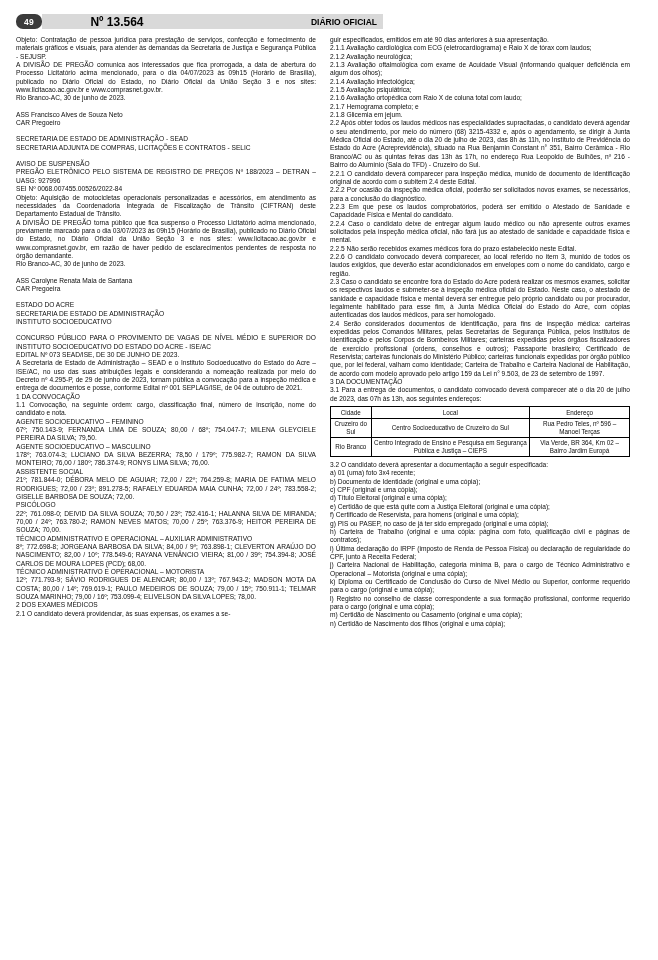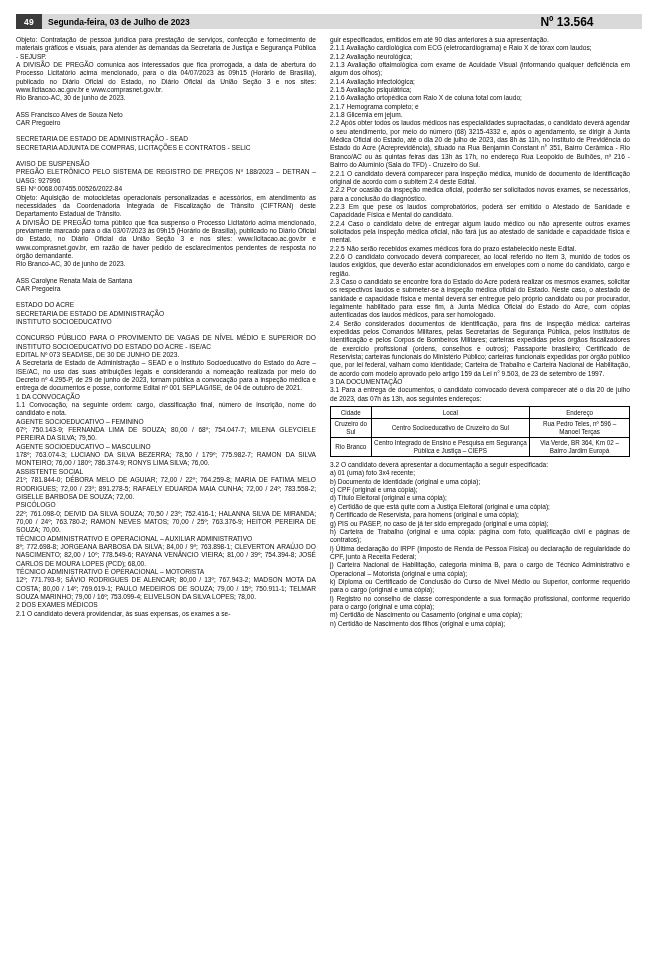--- a/index.html
+++ b/index.html
@@ -31,20 +31,21 @@
   .header .pagenum {
     background: #3b3b3b;
     color: #ffffff;
     font-size: 8.5px;
     font-weight: bold;
     display: flex;
     align-items: center;
     justify-content: center;
     width: 26px;
     letter-spacing: 0.2px;
+    border-radius: 7px;
   }
   .header .date {
     background: #d9d9d9;
     color: #000000;
     font-size: 8.5px;
     font-weight: bold;
     display: flex;
     align-items: center;
     padding-left: 6px;
     flex: 1 1 auto;
@@ -108,22 +109,22 @@
     font-weight: normal;
   }
 </style>
 </head>
 <body>
 
 <div class="page">
 
   <div class="header">
     <div class="pagenum">49</div>
-    <div class="date">Segunda-feira, 03 de Julho de 2023</div>
     <div class="edition">Nº 13.564</div>
+    <div class="title">DIÁRIO OFICIAL</div>
   </div>
 
   <div class="columns">
 
     <div class="col">
       <p>Objeto: Contratação de pessoa jurídica para prestação de serviços, confecção e fornecimento de materiais gráficos e visuais, para atender às demandas da Secretaria de Justiça e Segurança Pública - SEJUSP.</p>
       <p>A DIVISÃO DE PREGÃO comunica aos interessados que fica prorrogada, a data de abertura do Processo Licitatório acima mencionado, para o dia 04/07/2023 às 09h15 (Horário de Brasília), publicado no Diário Oficial do Estado, no Diário Oficial da União Seção 3 e nos sites: www.licitacao.ac.gov.br e www.comprasnet.gov.br.</p>
       <p>Rio Branco-AC, 30 de junho de 2023.</p>
       <div class="gap"></div>
       <p>ASS Francisco Alves de Souza Neto</p>

